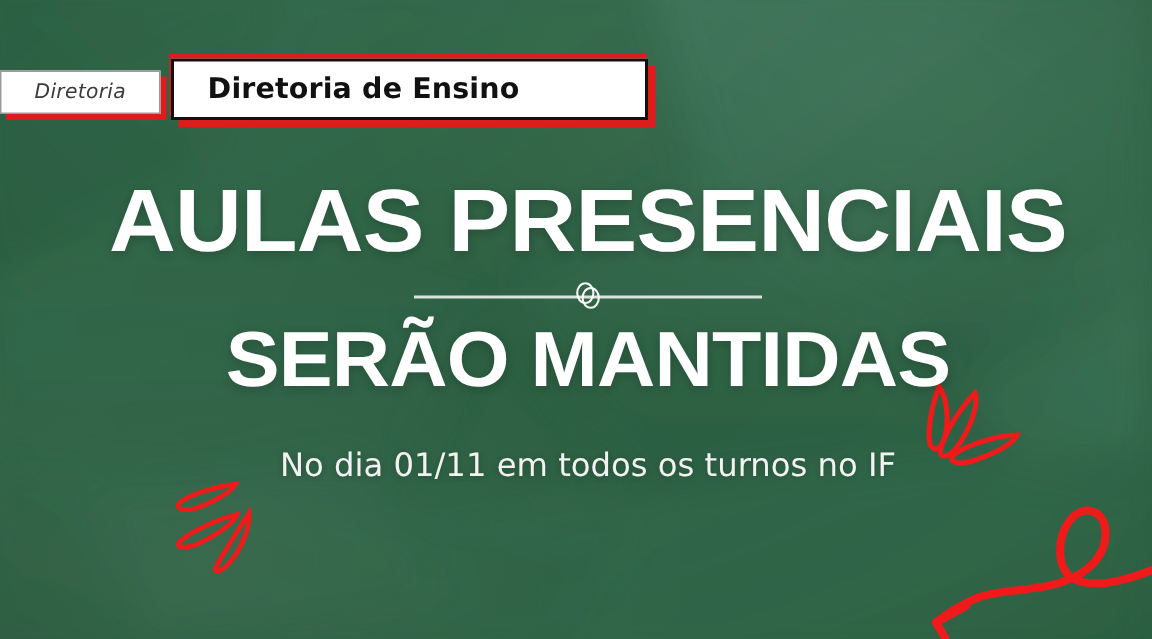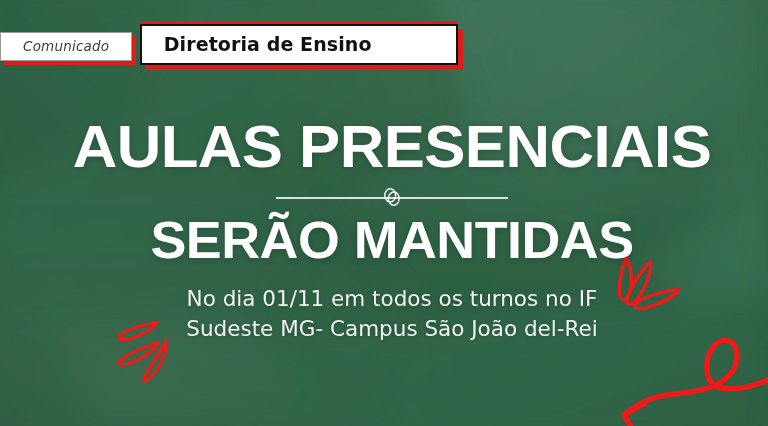--- a/index.html
+++ b/index.html
@@ -65,21 +65,21 @@
     letter-spacing: 0.2px;
     white-space: nowrap;
   }
   .tag-big {
     position: relative;
     display: inline-block;
     background: #ffffff;
     border: 2px solid #111111;
     box-shadow: 5px 5px 0 0 #E01B1B, -1px -3px 0 0 #E01B1B;
     padding: 7px 40px 8px 22px;
-    margin-top: 4px;
+    margin-top: 19px;
     margin-left: 3px;
     min-width: 252px;
   }
   .tag-big-text {
     font-family: "DejaVu Sans", sans-serif;
     font-weight: bold;
     font-size: 19px;
     color: #111111;
     letter-spacing: 0.1px;
     white-space: nowrap;
@@ -131,21 +131,21 @@
     position: absolute;
     left: 50%;
     top: 0;
     transform: translateX(-50%);
     width: 30px;
     height: 22px;
   }
 
   
   .body-copy {
-    margin-top: 18px;
+    margin-top: 30px;
     font-family: "DejaVu Sans", sans-serif;
     font-size: 21.5px;
     line-height: 1.38;
     color: #f2f2f2;
     text-shadow: 0 1px 4px rgba(0,0,0,0.22);
   }
 
   
   .doodle {
     position: absolute;
@@ -193,21 +193,21 @@
       <polygon points="640,260 768,200 768,300 680,310" fill="#43795D" opacity="0.45"></polygon>
       <polygon points="60,330 240,300 300,400 100,426" fill="#35694C" opacity="0.5"></polygon>
     </g>
   </svg>
 
   <div class="bg-soft"></div>
   <div class="bg-vig"></div>
 
   <div class="labels">
     <div class="tag-small">
-      <span class="tag-small-text">Comunicado</span>
+      <span class="tag-small-text">Diretoria</span>
     </div>
     <div class="tag-big">
       <span class="tag-big-text">Diretoria de Ensino</span>
     </div>
   </div>
 
   <div class="content">
 
     <div class="headline headline-1">AULAS PRESENCIAIS</div>
 
@@ -216,21 +216,20 @@
       <svg class="divider-mark" width="30" height="22" viewBox="0 0 30 22">
         <ellipse cx="13.2" cy="9.4" rx="5.4" ry="6.6" fill="none" stroke="#ffffff" stroke-width="1.4" opacity="0.95"></ellipse>
         <ellipse cx="16.8" cy="12.6" rx="5.4" ry="6.6" fill="none" stroke="#ffffff" stroke-width="1.4" opacity="0.95"></ellipse>
       </svg>
     </div>
 
     <div class="headline headline-2">SERÃO MANTIDAS</div>
 
     <div class="body-copy">
       <div>No dia 01/11 em todos os turnos no IF</div>
-      <div>Sudeste MG- Campus São João del-Rei</div>
     </div>
   </div>
 
   <svg class="doodle doodle-left" width="78" height="72" viewBox="0 0 78 72">
     <g fill="none" stroke="#F01A1A" stroke-width="3.2" stroke-linecap="round">
       <path d="M51,11 C38,12 20,18 14,23 C10,27 16,29 24,27 C34,24 47,17 51,11 Z"></path>
       <path d="M52,31 C39,34 20,43 14,49 C10,53 17,54 25,51 C36,46 49,38 52,31 Z"></path>
       <path d="M60,30 C53,41 42,58 38,66 C36,71 42,69 47,63 C55,54 61,39 60,30 Z"></path>
     </g>
   </svg>

